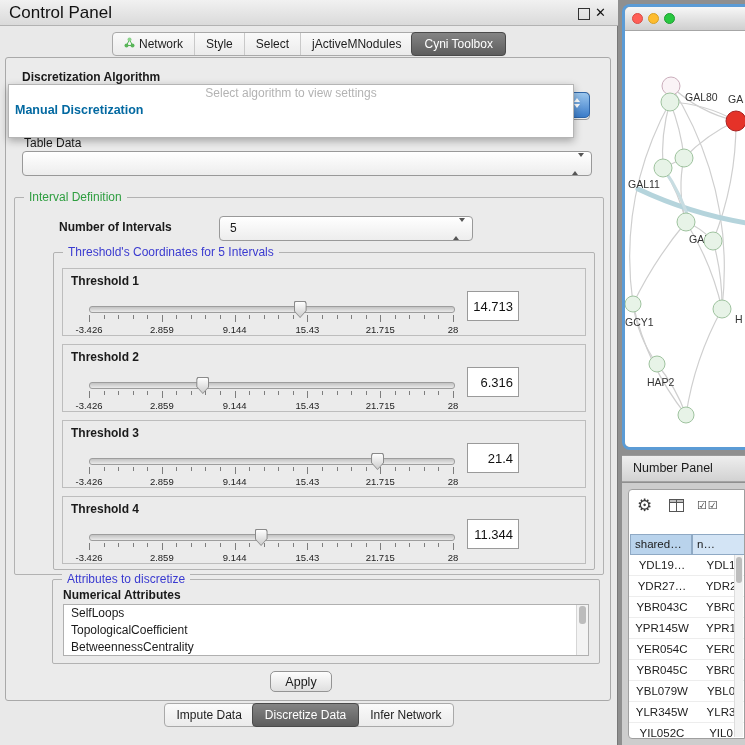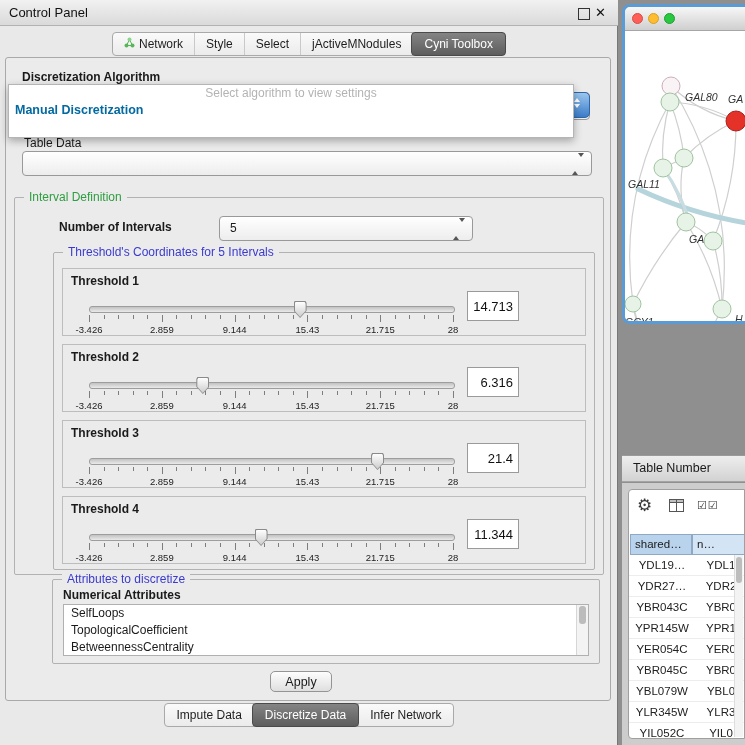--- a/index.html
+++ b/index.html
@@ -2,21 +2,21 @@
 <html><head>
 <meta charset="utf-8">
 <style>
   html,body{margin:0;padding:0;background:#666;}
   body{font-family:"Liberation Sans","DejaVu Sans",sans-serif;}
   .screen{position:relative;width:745px;height:745px;background:#8f8f8f;overflow:hidden;font-size:12px;color:#1a1a1a;}
 
   
   .control-panel{position:absolute;left:0;top:0;width:618px;height:745px;background:#e9e9e9;border-right:1px solid #777;box-sizing:border-box;}
   .titlebar{position:absolute;left:0;top:0;width:618px;height:26px;background:linear-gradient(#f1f1f1,#dadada);border-bottom:1px solid #b2b2b2;box-sizing:border-box;}
-  .titlebar .title{position:absolute;left:9px;top:0;line-height:25px;font-size:13px;color:#111;}
+  .titlebar .title{position:absolute;left:9px;top:0;line-height:25px;font-size:17px;color:#111;}
   .float-box{position:absolute;left:578px;top:8px;width:10px;height:10px;border:1px solid #333;}
   .close-x{position:absolute;left:595px;top:5px;font-size:13px;font-weight:bold;color:#111;}
 
   .tabs-row{position:absolute;left:0;width:618px;display:flex;justify-content:center;}
   .top-tabs{top:32px;}
   .bottom-tabs{top:703px;}
   .tabbar{display:inline-flex;align-items:stretch;height:22px;background:linear-gradient(#fafafa,#ebebeb);border:1px solid #a9a9a9;border-radius:4px;}
   .tab{display:flex;align-items:center;gap:4px;padding:0 11px;font-size:12px;color:#1d1d1d;border-left:1px solid #c9c9c9;}
   .tab:first-child{border-left:none;}
   .tab.sel{background:linear-gradient(#848484,#5d5d5d);color:#fff;border:1px solid #4a4a4a;border-radius:4px;margin:-1px;position:relative;z-index:1;padding:0 12px;}
@@ -66,21 +66,21 @@
   .ag{left:52px;top:579px;width:546px;height:83px;}
   .al-label{position:absolute;left:10px;top:8px;font-weight:bold;}
   .listbox{position:absolute;left:10px;top:24px;width:524px;height:50px;background:#fff;border:1px solid #b0b0b0;overflow:hidden;}
   .litem{height:17px;line-height:17px;padding-left:7px;font-size:12px;}
   .lscroll{position:absolute;right:0;top:0;bottom:0;width:11px;background:#f3f3f3;border-left:1px solid #d6d6d6;}
   .lthumb{position:absolute;left:2px;top:1px;width:7px;height:18px;background:#bcbcbc;border-radius:3px;}
 
   .apply{position:absolute;left:270px;top:671px;width:62px;height:21px;border:1px solid #949494;border-radius:5px;background:linear-gradient(#fdfdfd,#dfdfdf);font-size:12.5px;text-align:center;line-height:21px;box-sizing:border-box;}
 
   
-  .net-window{position:absolute;left:622px;top:4px;width:123px;height:320px;border:3px solid #5b9bd5;border-right:none;border-radius:8px 0 0 8px;box-sizing:border-box;background:#fdba74;overflow:hidden;font-style:italic;}
+  .net-window{position:absolute;left:622px;top:4px;width:123px;height:446px;border:3px solid #5b9bd5;border-right:none;border-radius:8px 0 0 8px;box-sizing:border-box;background:#fdba74;overflow:hidden;}
   .net-titlebar{height:23px;background:linear-gradient(#f7f7f7,#cfcfcf);border-bottom:1px solid #a6a6a6;position:relative;}
   .light{position:absolute;top:6px;width:11px;height:11px;border-radius:50%;box-sizing:border-box;}
   .l-red{left:7px;background:#ff5f57;border:1px solid #d94c44;}
   .l-yel{left:23px;background:#febc2e;border:1px solid #d6a024;}
   .l-grn{left:39px;background:#28c840;border:1px solid #1f9e33;}
   .net-canvas{position:relative;width:120px;height:417px;background:#fff;overflow:hidden;}
   .net-canvas svg text{font-family:"Liberation Sans",sans-serif;font-size:10.5px;fill:#333;}
 
   .tp-bar{position:absolute;left:622px;top:455px;width:123px;height:27px;background:linear-gradient(#eeeeee,#d2d2d2);border-top:1px solid #9a9a9a;border-bottom:1px solid #a4a4a4;box-sizing:border-box;}
   .tp-bar span{position:absolute;left:11px;line-height:25px;font-size:12.5px;color:#1a1a1a;}
@@ -445,21 +445,21 @@
           <circle cx="97" cy="278" r="9" fill="#e7f3e7" stroke="#9fc39f"></circle>
           <text x="110" y="292">H</text>
           <circle cx="32" cy="333" r="8" fill="#e7f3e7" stroke="#9fc39f"></circle>
           <text x="22" y="355">HAP2</text>
           <circle cx="61" cy="384" r="8" fill="#e7f3e7" stroke="#9fc39f"></circle>
         </svg>
     </div>
   </div>
 
   <div class="tp-bar">
-    <span>Table Number</span>
+    <span>Number Panel</span>
   </div>
   <div class="tp-bg"></div>
   <div class="tp-white">
     <span class="gear">⚙</span>
     <span class="colicon">
       <svg width="15" height="13" viewBox="0 0 15 13">
         <rect x="0.5" y="0.5" width="14" height="12" fill="#ffffff" stroke="#555"></rect>
         <rect x="0.5" y="0.5" width="14" height="3" fill="#c0c0c0" stroke="#555"></rect>
         <line x1="7.5" y1="0.5" x2="7.5" y2="12.5" stroke="#555"></line>
       </svg>

